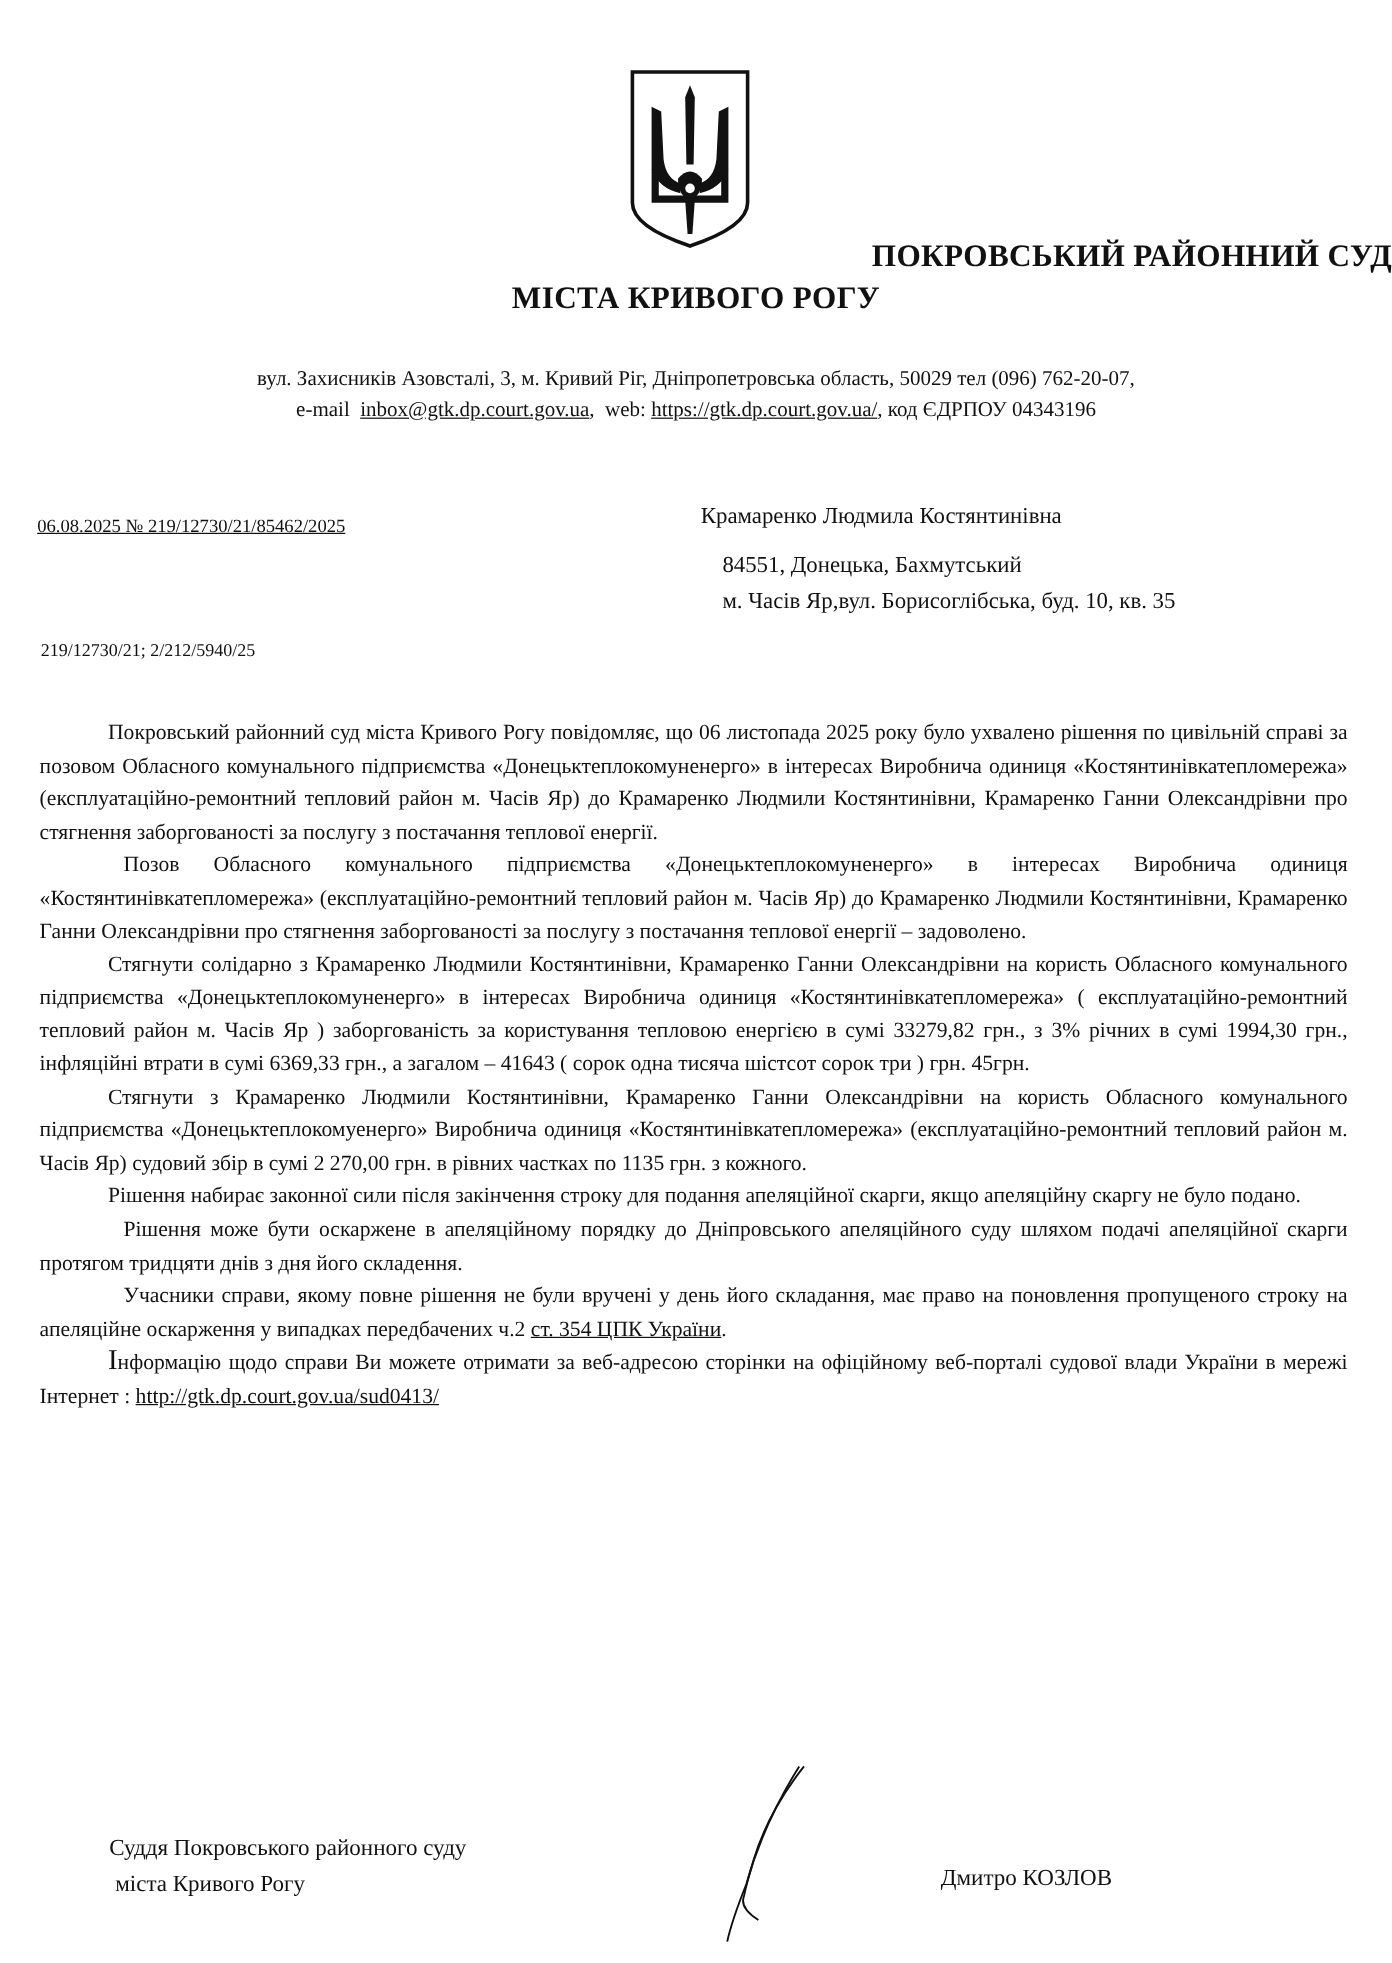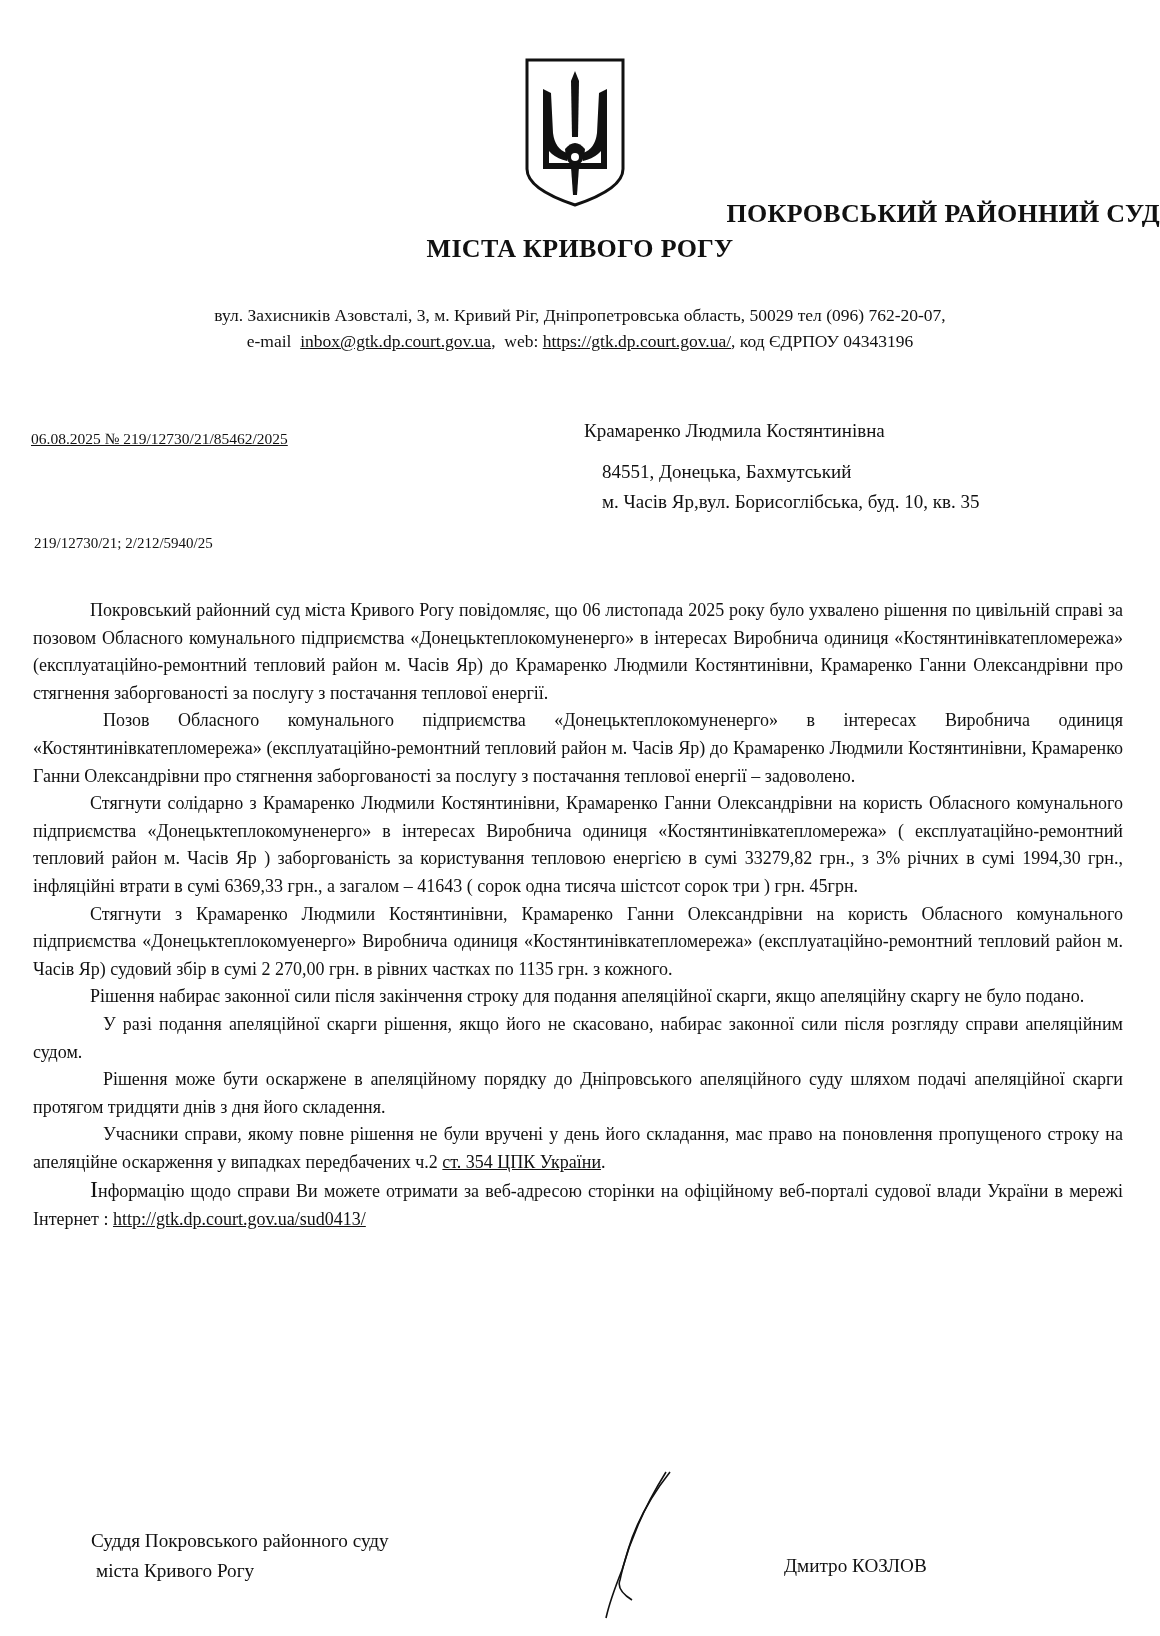--- a/index.html
+++ b/index.html
@@ -146,21 +146,20 @@
   <div class="addressee l1">Крамаренко Людмила Костянтинівна</div>
   <div class="addressee l2">84551,  Донецька,  Бахмутський</div>
   <div class="addressee l3">м. Часів Яр,вул. Борисоглібська, буд. 10, кв. 35</div>
 
   <div class="body">
     <p>Покровський районний суд міста Кривого Рогу повідомляє, що 06 листопада  2025 року було ухвалено рішення по цивільній справі за позовом Обласного комунального підприємства «Донецьктеплокомуненерго» в інтересах Виробнича одиниця «Костянтинівкатепломережа» (експлуатаційно-ремонтний тепловий район м. Часів Яр) до Крамаренко Людмили Костянтинівни, Крамаренко Ганни Олександрівни про стягнення заборгованості за послугу з постачання теплової енергії.</p>
     <p class="p2">Позов Обласного комунального підприємства «Донецьктеплокомуненерго» в інтересах Виробнича одиниця «Костянтинівкатепломережа» (експлуатаційно-ремонтний тепловий район м. Часів Яр) до Крамаренко Людмили Костянтинівни, Крамаренко Ганни Олександрівни про стягнення заборгованості за послугу з постачання теплової енергії – задоволено.</p>
     <p>Стягнути солідарно з Крамаренко Людмили Костянтинівни, Крамаренко Ганни Олександрівни на користь Обласного комунального підприємства «Донецьктеплокомуненерго» в інтересах Виробнича одиниця «Костянтинівкатепломережа» ( експлуатаційно-ремонтний тепловий район м. Часів Яр )  заборгованість за користування тепловою енергією в сумі 33279,82 грн., з 3% річних в сумі 1994,30 грн., інфляційні втрати в сумі 6369,33 грн., а загалом –  41643 ( сорок одна тисяча шістсот сорок три  ) грн. 45грн.</p>
     <p>Стягнути з Крамаренко Людмили Костянтинівни, Крамаренко Ганни Олександрівни на користь Обласного комунального підприємства «Донецьктеплокомуенерго» Виробнича одиниця «Костянтинівкатепломережа» (експлуатаційно-ремонтний тепловий район м. Часів Яр) судовий збір в сумі 2 270,00 грн. в рівних частках по 1135 грн. з кожного.</p>
     <p>Рішення набирає законної сили після закінчення строку для подання апеляційної скарги, якщо апеляційну скаргу не було подано.</p>
-    <p class="p2">У разі подання апеляційної скарги рішення, якщо його не скасовано, набирає законної сили після розгляду справи апеляційним судом.</p>
     <p class="p2">Рішення може бути оскаржене в апеляційному порядку до Дніпровського апеляційного суду шляхом подачі апеляційної скарги протягом тридцяти днів з дня його складення.</p>
     <p class="p2"><span>Учасники справи, якому повне рішення не були вручені у день його складання, має право на поновлення пропущеного строку на апеляційне оскарження у випадках передбачених ч.2 </span><span class="u">ст. 354 ЦПК України</span><span>.</span></p>
     <p class="big-first"><span>Інформацію щодо справи Ви можете отримати за веб-адресою сторінки на офіційному веб-порталі судової влади України в мережі Інтернет : </span><span class="u">http://gtk.dp.court.gov.ua/sud0413/</span></p>
   </div>
 
   <div class="sign-left l1">Суддя Покровського районного суду</div>
   <div class="sign-left l2">міста Кривого Рогу</div>
 
   <svg class="signature" viewBox="0 0 120 150">
     <path d="M100 2 Q70 40 58 80 Q52 100 50 110 Q46 120 62 130" fill="none" stroke="#111" stroke-width="1.6"></path>

